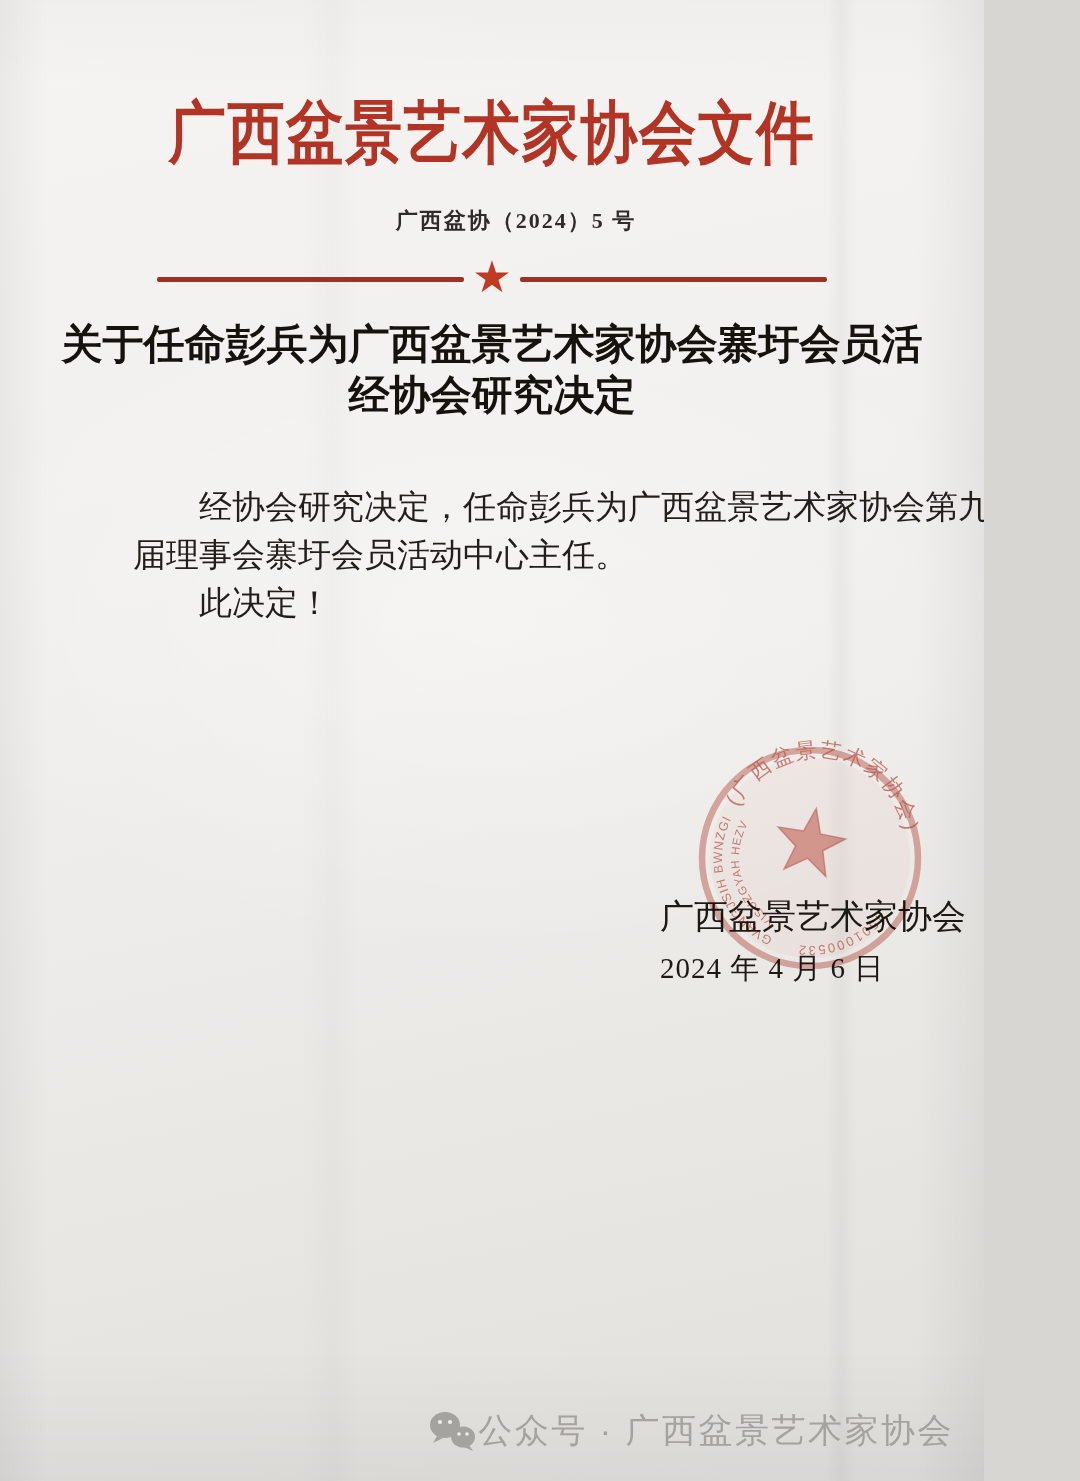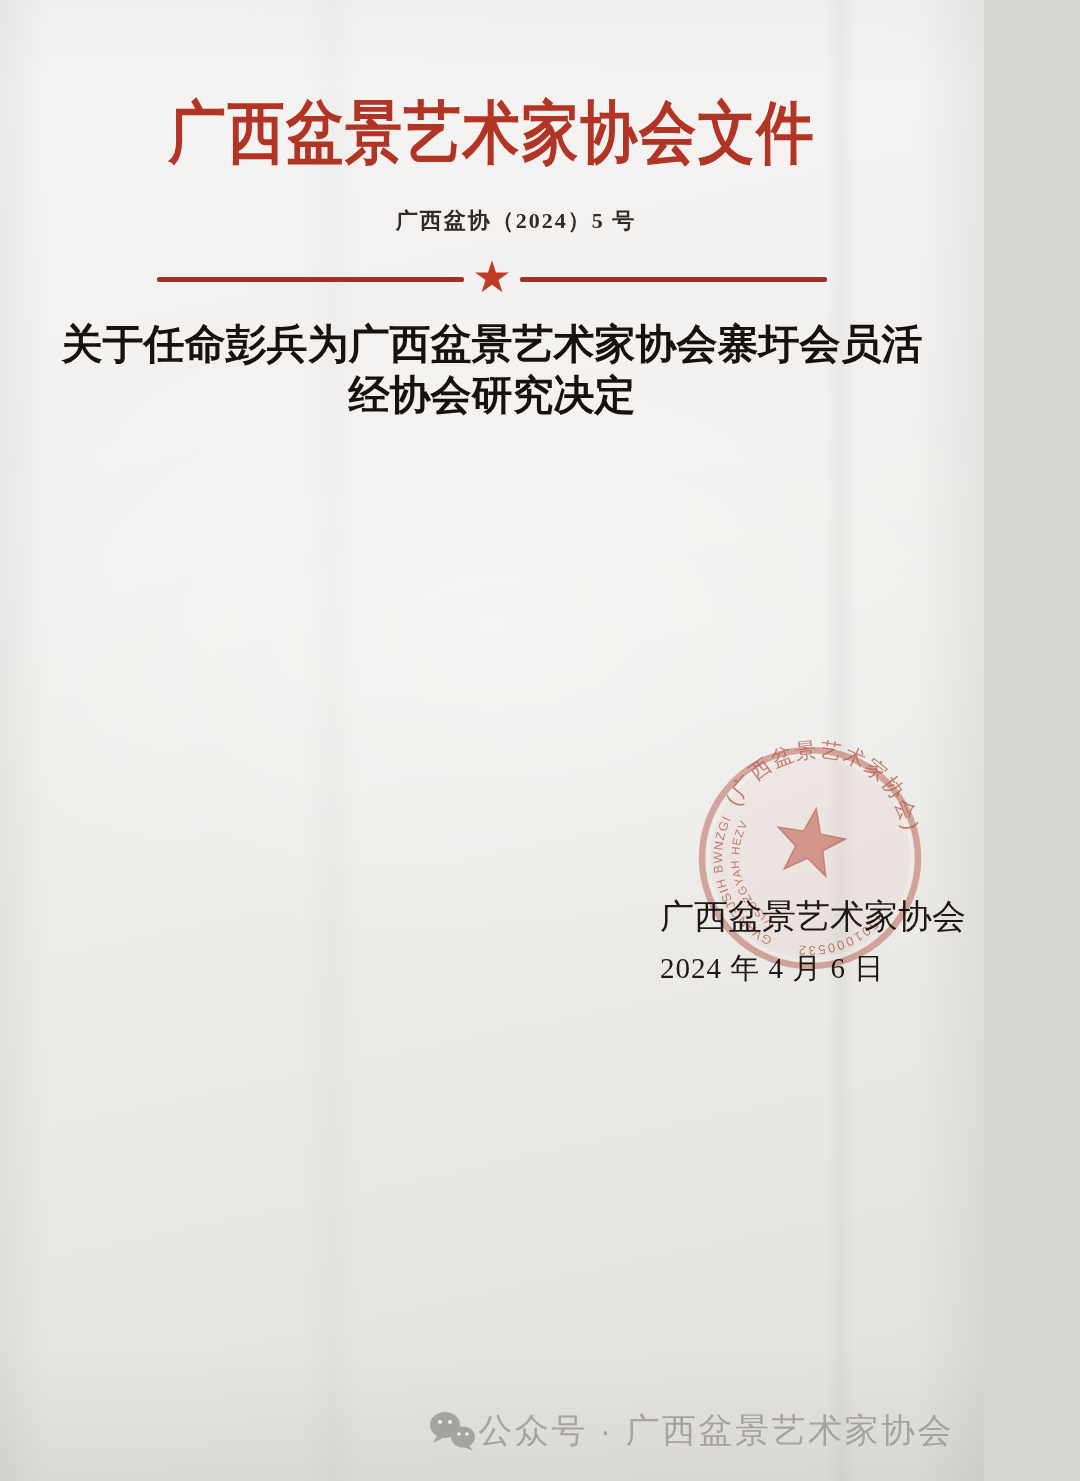--- a/index.html
+++ b/index.html
@@ -102,20 +102,25 @@
   <div class="divider">
     <span class="line"></span>
     <span class="star">★</span>
     <span class="line"></span>
   </div>
 
   <h2 class="doc-title"><span>关于任命彭兵为广西盆景艺术家协会寨圩会员活</span><br>
     <span>经协会研究决定</span>
   </h2>
 
+  <div class="body-text">
+    <div class="indent">经协会研究决定，任命彭兵为广西盆景艺术家协会第九</div>
+    <div>届理事会寨圩会员活动中心主任。</div>
+    <div class="indent">此决定！</div>
+  </div>
 
   <div class="signature">
     <div class="org">广西盆景艺术家协会</div>
     <div class="date">2024 年 4 月 6 日</div>
   </div>
 
   <svg class="seal" width="236" height="236" viewBox="0 0 236 236" aria-hidden="true">
 
     <circle cx="118" cy="118" r="100" fill="rgba(208,128,118,0.07)"></circle>
 

